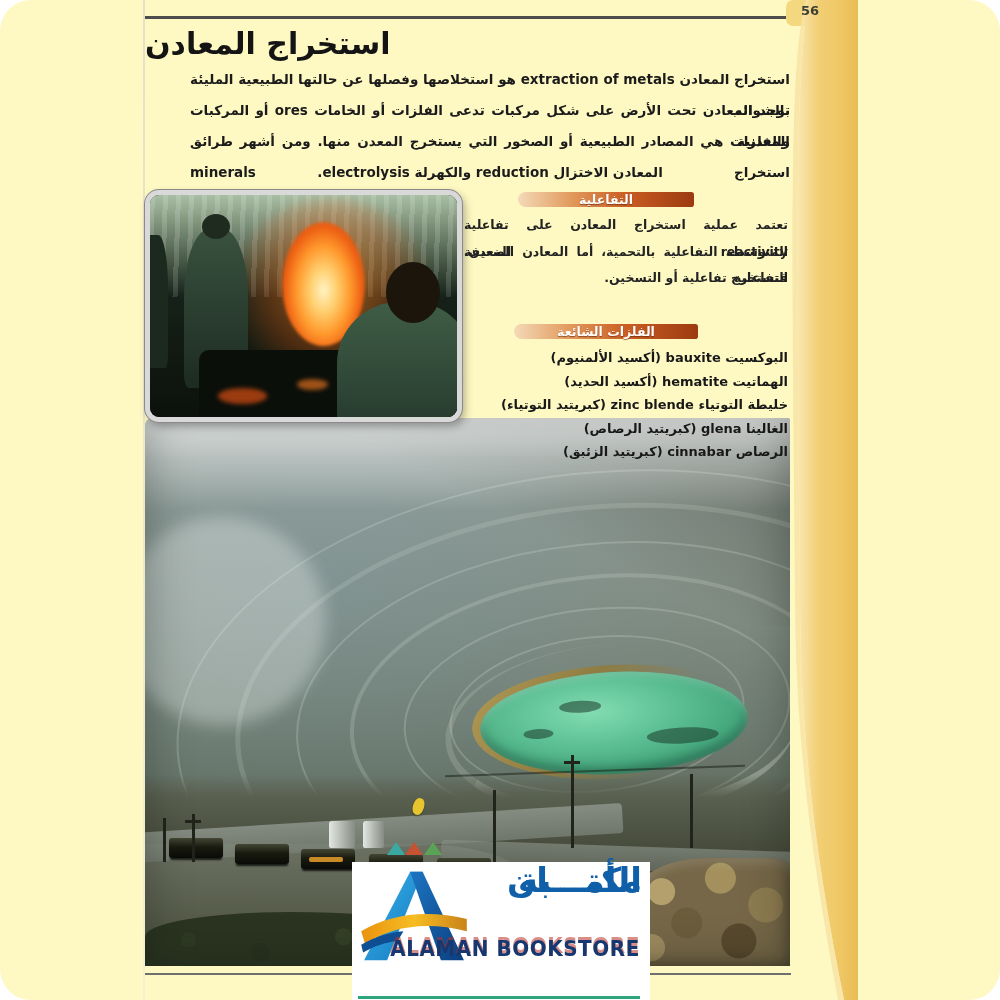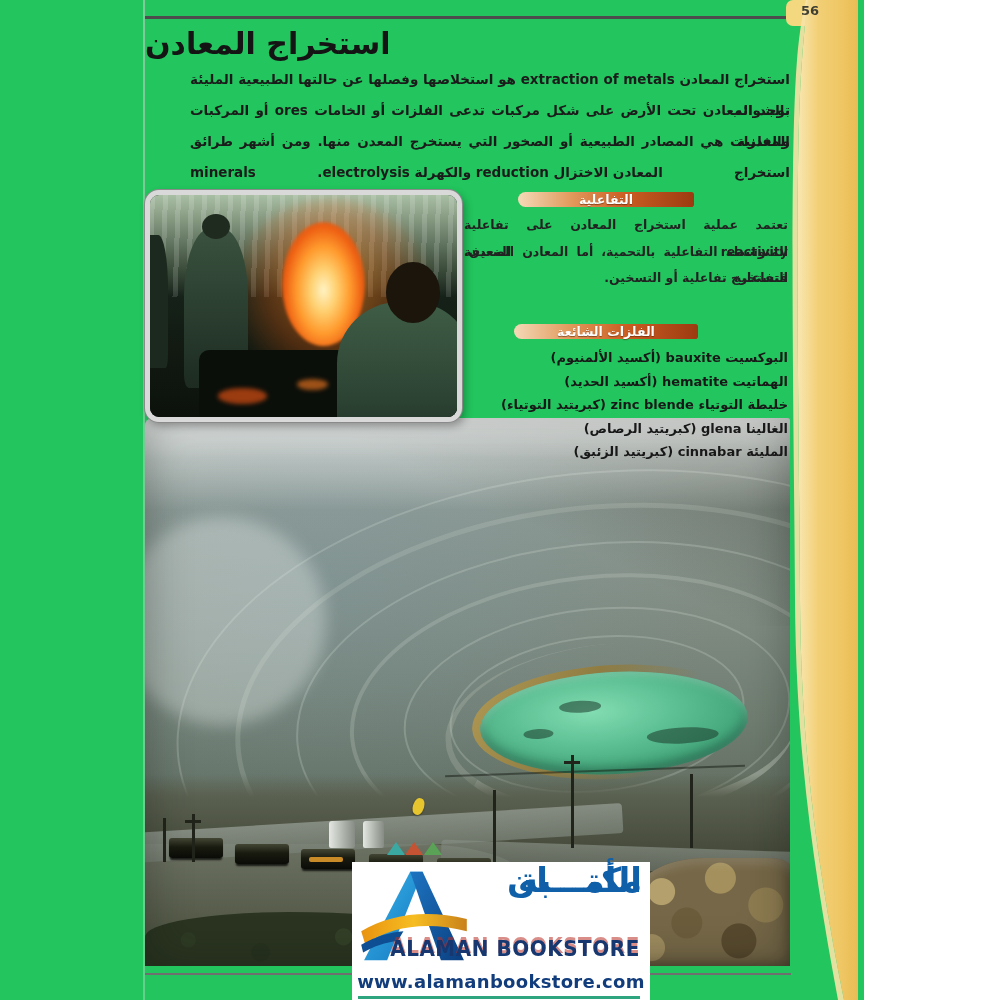--- a/index.html
+++ b/index.html
@@ -1,17 +1,17 @@
 <!DOCTYPE html>
 <html lang="ar"><head>
 <meta charset="utf-8">
 <style>
   html,body{margin:0;padding:0;background:#ffffff;}
-  .canvas{position:relative;width:864px;height:1000px;background:#22c55e;overflow:hidden;
-          font-family:"DejaVu Sans",sans-serif;color:#1c1c1c;}
+  .canvas{position:relative;width:1000px;height:1000px;background:#fef9c3;overflow:hidden;
+          font-family:"DejaVu Sans",sans-serif;color:#1c1c1c;border-radius:31px;}
   .abs{position:absolute;}
 
   
   .top-rule{left:145px;top:16px;width:646px;height:2.5px;background:#4d4d4d;}
   .bottom-rule{left:145px;top:973px;width:646px;height:2px;background:#6f6f6f;z-index:2;}
   .page-edge-line{left:143px;top:0;width:2px;height:1000px;background:linear-gradient(180deg,rgba(205,205,205,.55),rgba(225,225,225,.35));}
   .page-number{left:793px;top:3px;width:34px;text-align:center;font-size:13px;font-weight:700;color:#3f3f33;z-index:4;}
 
   
   .page-title{left:145px;top:26px;width:646px;font-size:30px;font-weight:700;color:#141414;}
@@ -204,21 +204,21 @@
     <div class="line jl">المتوسطة التفاعلية بالتحمية، أما المعادن الضعيفة التفاعلية</div>
     <div class="line rl">فتستخرج تفاعلية أو التسخين.</div>
   </div>
 
   <div class="abs sec-bar sec-bar-2">الفلزات الشائعة</div>
   <div class="abs metal-list">
     <div class="item">البوكسيت bauxite (أكسيد الألمنيوم)</div>
     <div class="item">الهماتيت hematite (أكسيد الحديد)</div>
     <div class="item">خليطة التوتياء zinc blende (كبريتيد التوتياء)</div>
     <div class="item">الغالينا glena (كبريتيد الرصاص)</div>
-    <div class="item">المليئة cinnabar (كبريتيد الزئبق)</div>
+    <div class="item">الرصاص cinnabar (كبريتيد الزئبق)</div>
   </div>
 
   <div class="abs mine">
     <div class="mn-tint"></div>
     <div class="mn-upperdark"></div>
     <div class="mn-rings">
       <div class="mn-ring r1"></div>
       <div class="mn-ring r2"></div>
       <div class="mn-ring r3"></div>
       <div class="mn-ring r4"></div>
@@ -283,17 +283,16 @@
       <polygon points="51,4 64,4 27,96 3,96" fill="url(#lgL)"></polygon>
       <polygon points="51,4 64,4 107,96 83,96" fill="url(#lgR)"></polygon>
       <path d="M0,66 C30,48 68,43 110,53 L110,66 C68,55 32,61 4,79 Z" fill="url(#lgG)"></path>
       <path d="M0,80 C16,71 30,67 44,66 L38,76 C26,77 12,82 2,88 Z" fill="#0d4f92"></path>
     </svg>
     <div class="wm-arabic">
       <div class="l">مكتـــبة</div>
       <div class="l">الأمـــان</div>
     </div>
     <div class="wm-latin">ALAMAN BOOKSTORE</div>
-    <div class="wm-url">www.alamanbookstore.com</div>
     <div class="wm-green"></div>
   </div>
 
 </div>
 
 </body></html>

